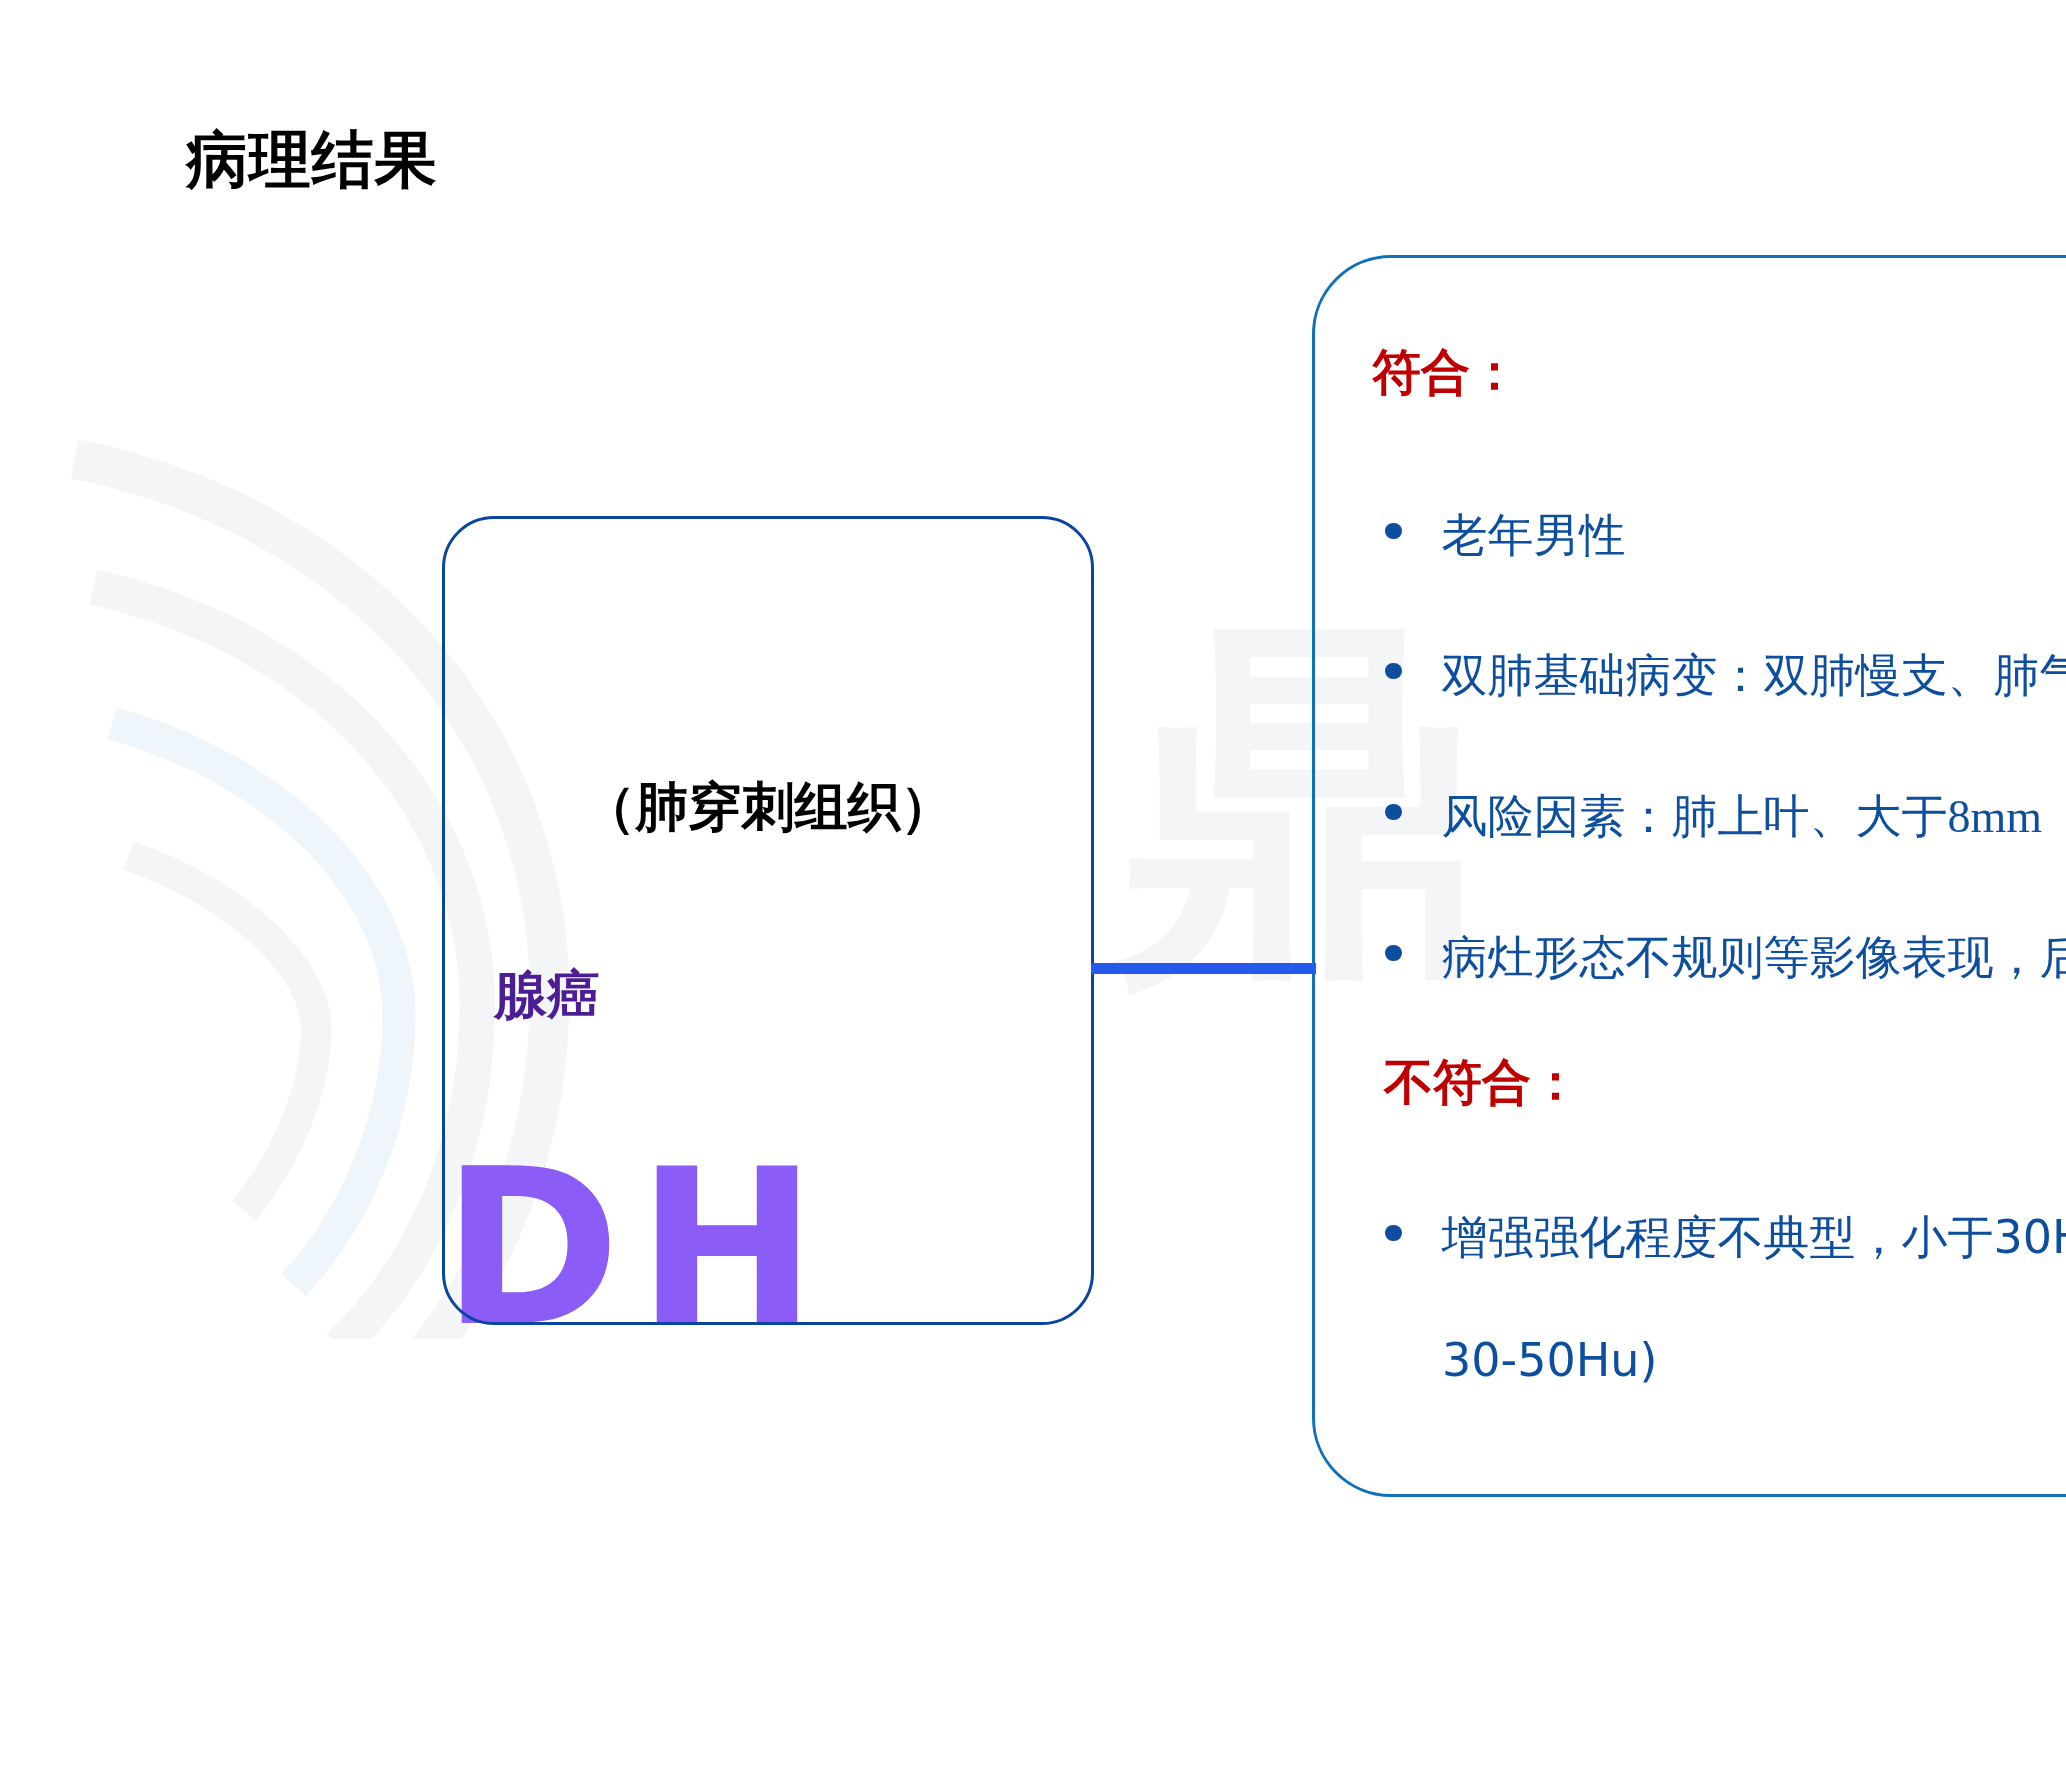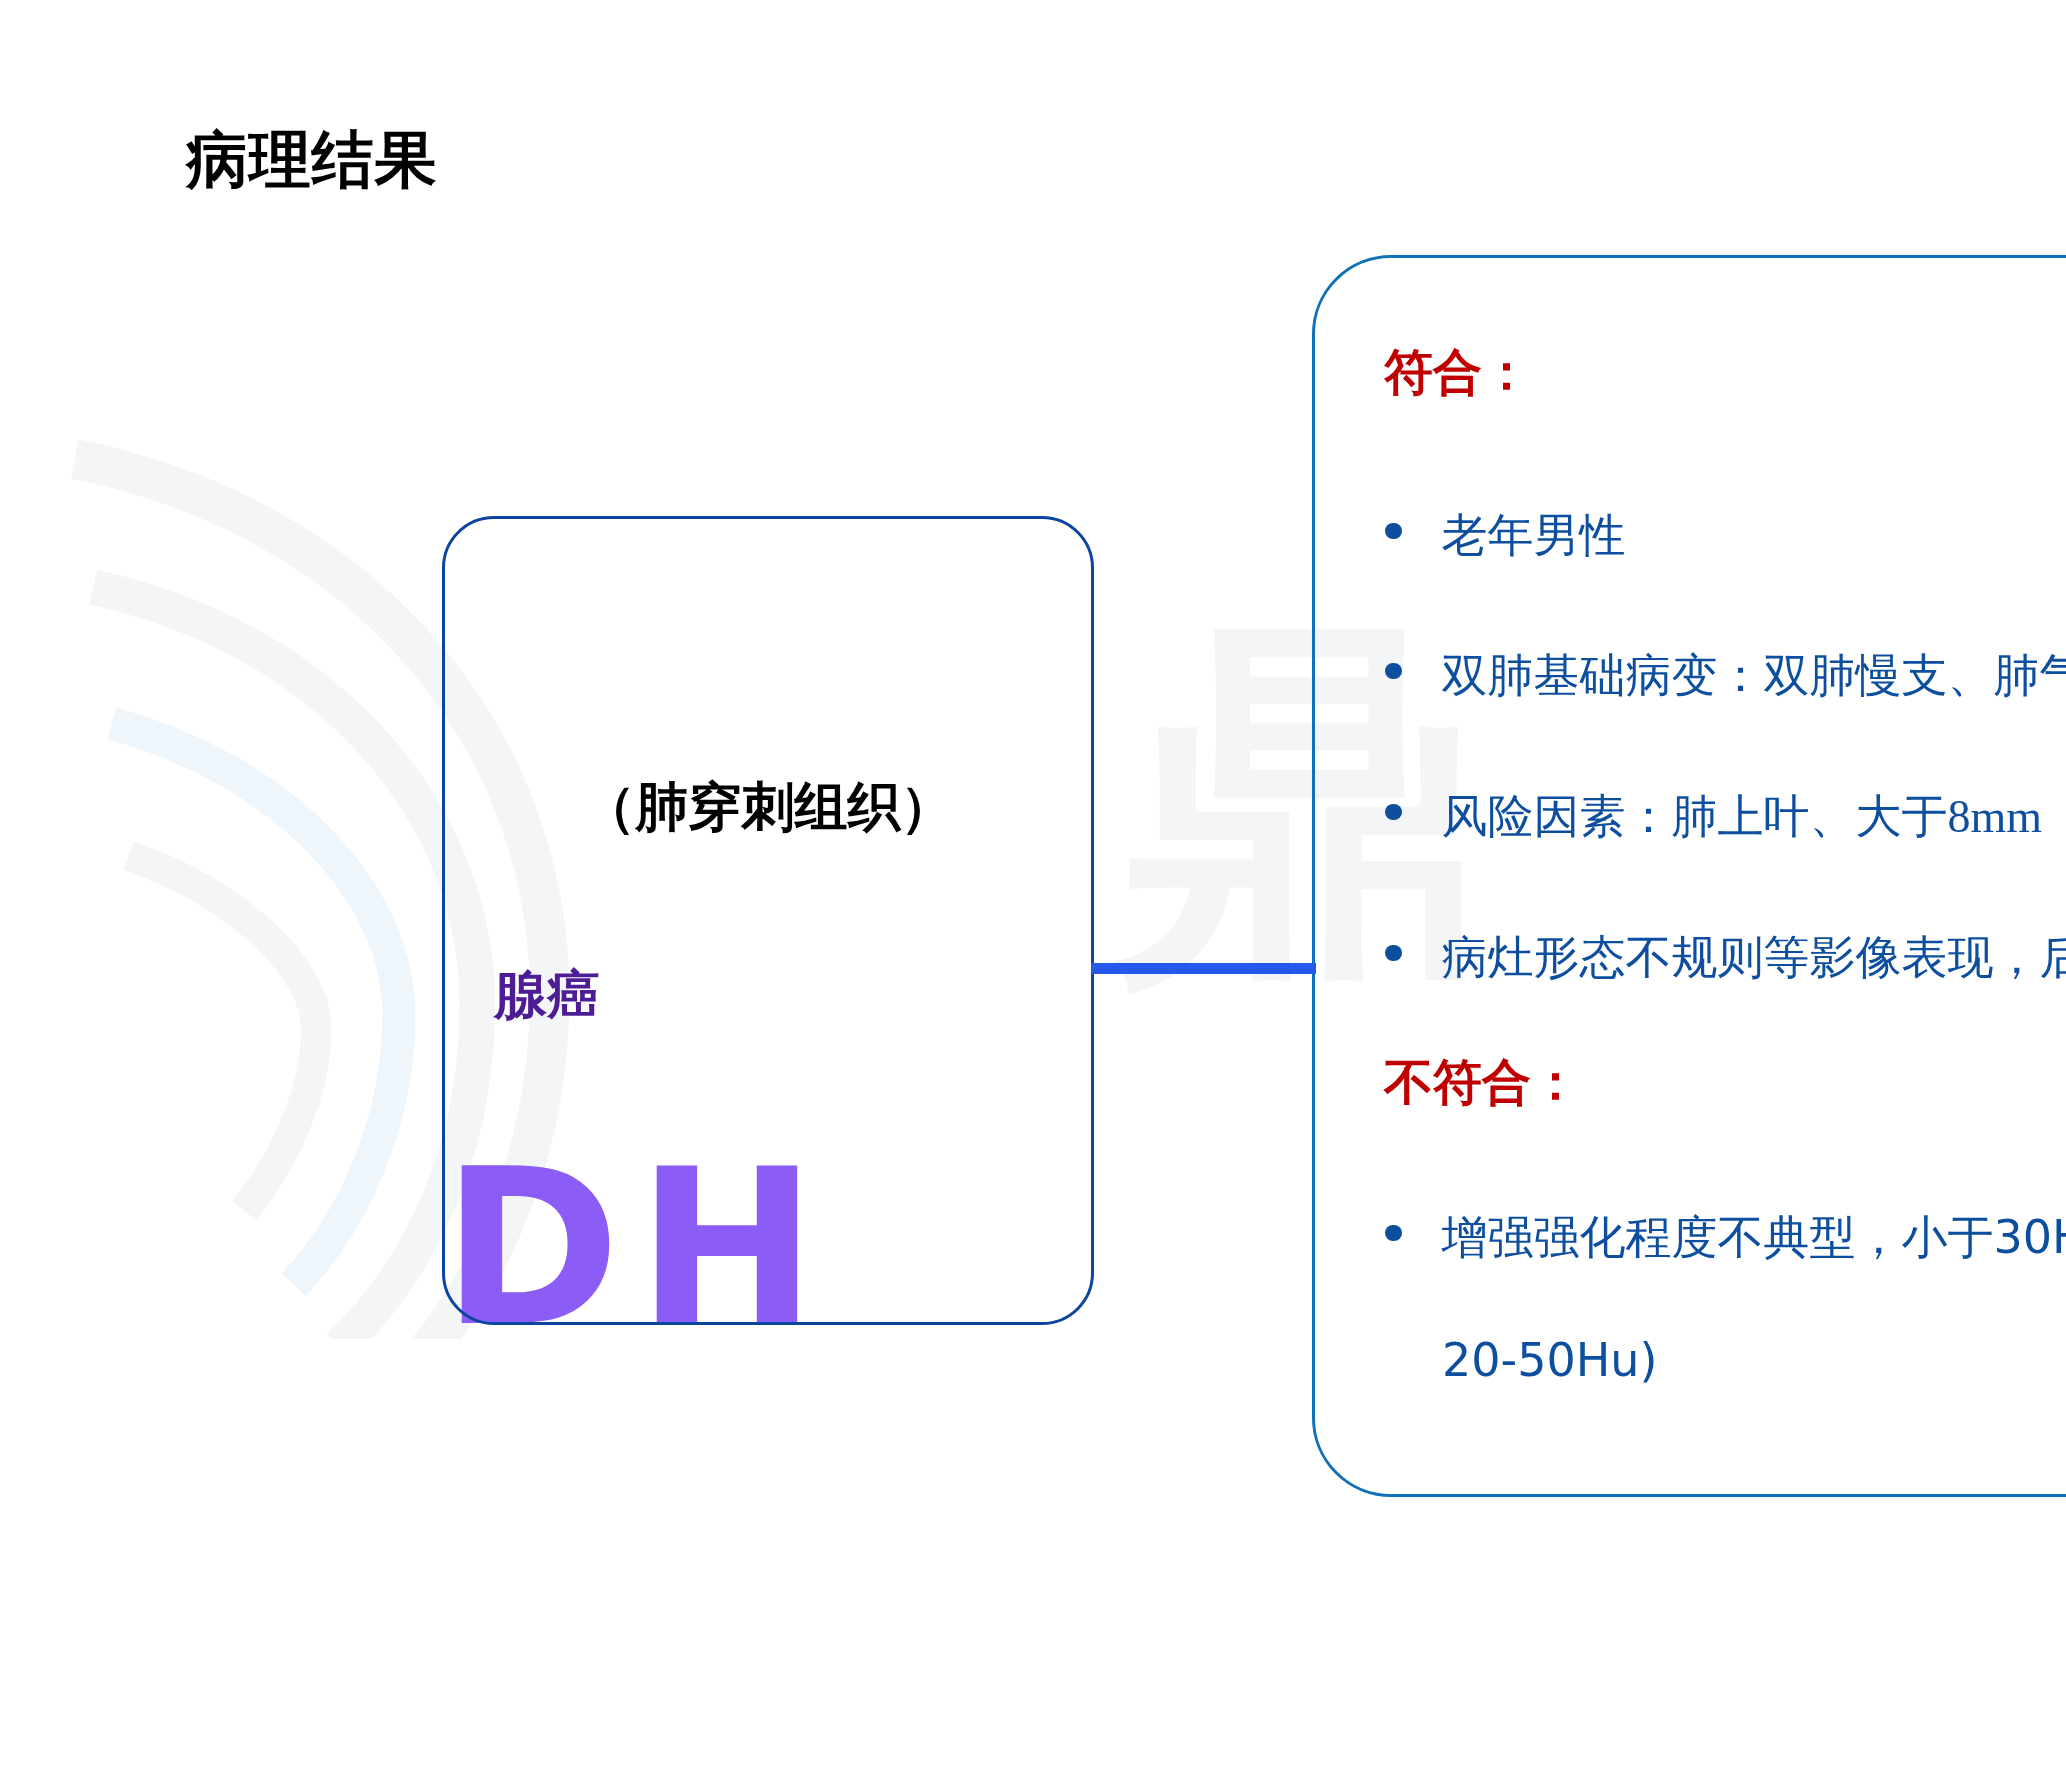--- a/index.html
+++ b/index.html
@@ -143,21 +143,21 @@
 
   .section-head {
     position: absolute;
     font-family: "DejaVu Sans", "Liberation Sans", sans-serif;
     font-weight: 700;
     font-size: 49px;
     color: #c00000;
     line-height: 1;
     white-space: nowrap;
   }
-  .head-match   { left: 69px; top: 90px; }
+  .head-match   { left: 57px; top: 90px; }
   .head-nomatch { left: 69px; top: 800px; }
 
   .bullet-row {
     position: absolute;
     display: flex;
     align-items: baseline;
     font-family: "DejaVu Sans", "Liberation Sans", sans-serif;
     font-size: 46px;
     color: #0d4f9e;
     line-height: 1;
@@ -254,19 +254,19 @@
         <span class="bullet-text">病灶形态不规则等影像表现，后详述</span>
       </div>
 
       <div class="section-head head-nomatch">不符合：</div>
 
       <div class="bullet-row row-5">
         <span class="bullet-dot"></span>
         <span class="bullet-text">增强强化程度不典型，小于30Hu（一般</span>
       </div>
 
-      <div class="cont-line">20-50Hu)</div>
+      <div class="cont-line">30-50Hu)</div>
 
     </div>
   </div>
 
 </div>
 
 
 </body></html>

